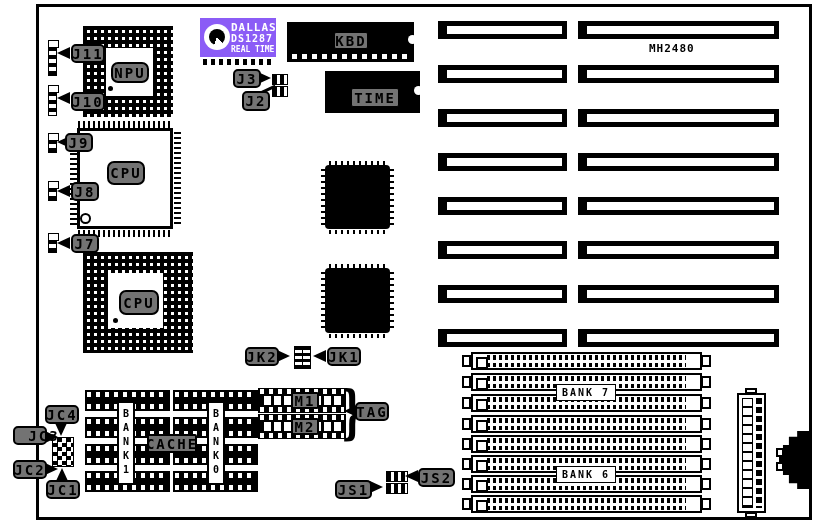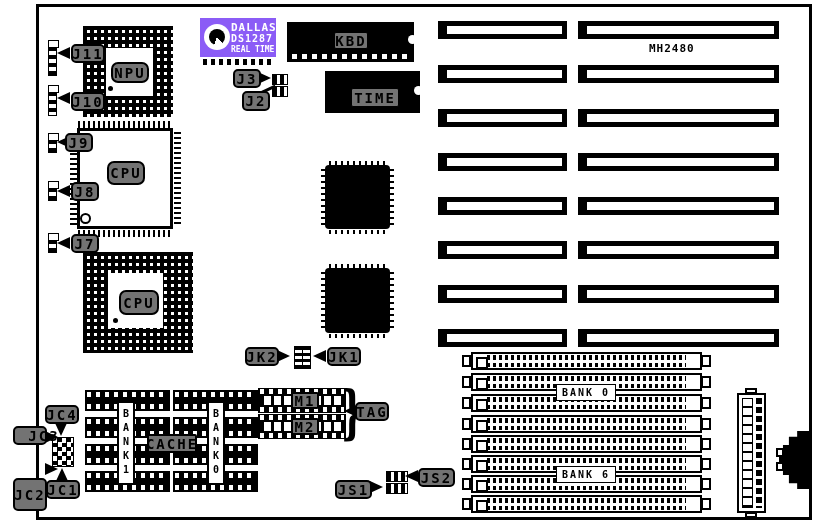--- a/index.html
+++ b/index.html
@@ -234,21 +234,21 @@
   <div class="abs tr" style="left:277px;top:350px;"></div>
   <div class="abs jkheader" style="left:294px;top:346px;width:17px;height:23px;"></div>
   <div class="abs tl" style="left:313px;top:350px;"></div>
   <div class="abs callout" style="left:327px;top:347px;width:34px;height:19px;">JK1</div>
 
   <div class="abs jcblock" style="left:52px;top:437px;width:22px;height:30px;"></div>
   <div class="abs callout" style="left:45px;top:405px;width:34px;height:19px;">JC4</div>
   <div class="abs td" style="left:55px;top:423px;"></div>
   <div class="abs callout" style="left:13px;top:426px;width:34px;height:19px;padding-left:28px;">JC3</div>
   <div class="abs tr" style="left:45px;top:431px;"></div>
-  <div class="abs callout" style="left:13px;top:478px;width:34px;height:33px;">JC2</div>
+  <div class="abs callout" style="left:13px;top:460px;width:34px;height:19px;">JC2</div>
   <div class="abs tr" style="left:45px;top:463px;"></div>
   <div class="abs callout" style="left:46px;top:480px;width:34px;height:19px;">JC1</div>
   <div class="abs tu" style="left:56px;top:468px;"></div>
 
   <div class="abs bankgroup" style="left:85px;top:390px;width:85px;height:106px;">
     <div class="dip-row"></div>
     <div class="dip-row"></div>
     <div class="dip-row"></div>
     <div class="dip-row"></div>
   </div>
@@ -314,21 +314,21 @@
   <div class="abs simm" style="left:462px;top:475px;width:250px;">
       <div class="tab-l"></div>
       <div class="sbody"></div>
       <div class="tab-r"></div>
     </div>
   <div class="abs simm" style="left:462px;top:495px;width:250px;">
       <div class="tab-l"></div>
       <div class="sbody"></div>
       <div class="tab-r"></div>
     </div>
-  <div class="abs banklabel" style="left:556px;top:384px;width:60px;height:17px;">BANK 0</div>
+  <div class="abs banklabel" style="left:556px;top:384px;width:60px;height:17px;">BANK 7</div>
   <div class="abs banklabel" style="left:556px;top:466px;width:60px;height:17px;">BANK 6</div>
 
   <div class="abs pwrtab" style="left:745px;top:388px;width:12px;height:6px;"></div>
   <div class="abs pwr" style="left:737px;top:393px;width:29px;height:120px;">
     <div class="col-sq"></div>
     <div class="col-dash"></div>
   </div>
   <div class="abs pwrtab" style="left:745px;top:512px;width:12px;height:6px;"></div>
 
   <div class="abs kbconn" style="left:779px;top:431px;width:33px;height:58px;"></div>

